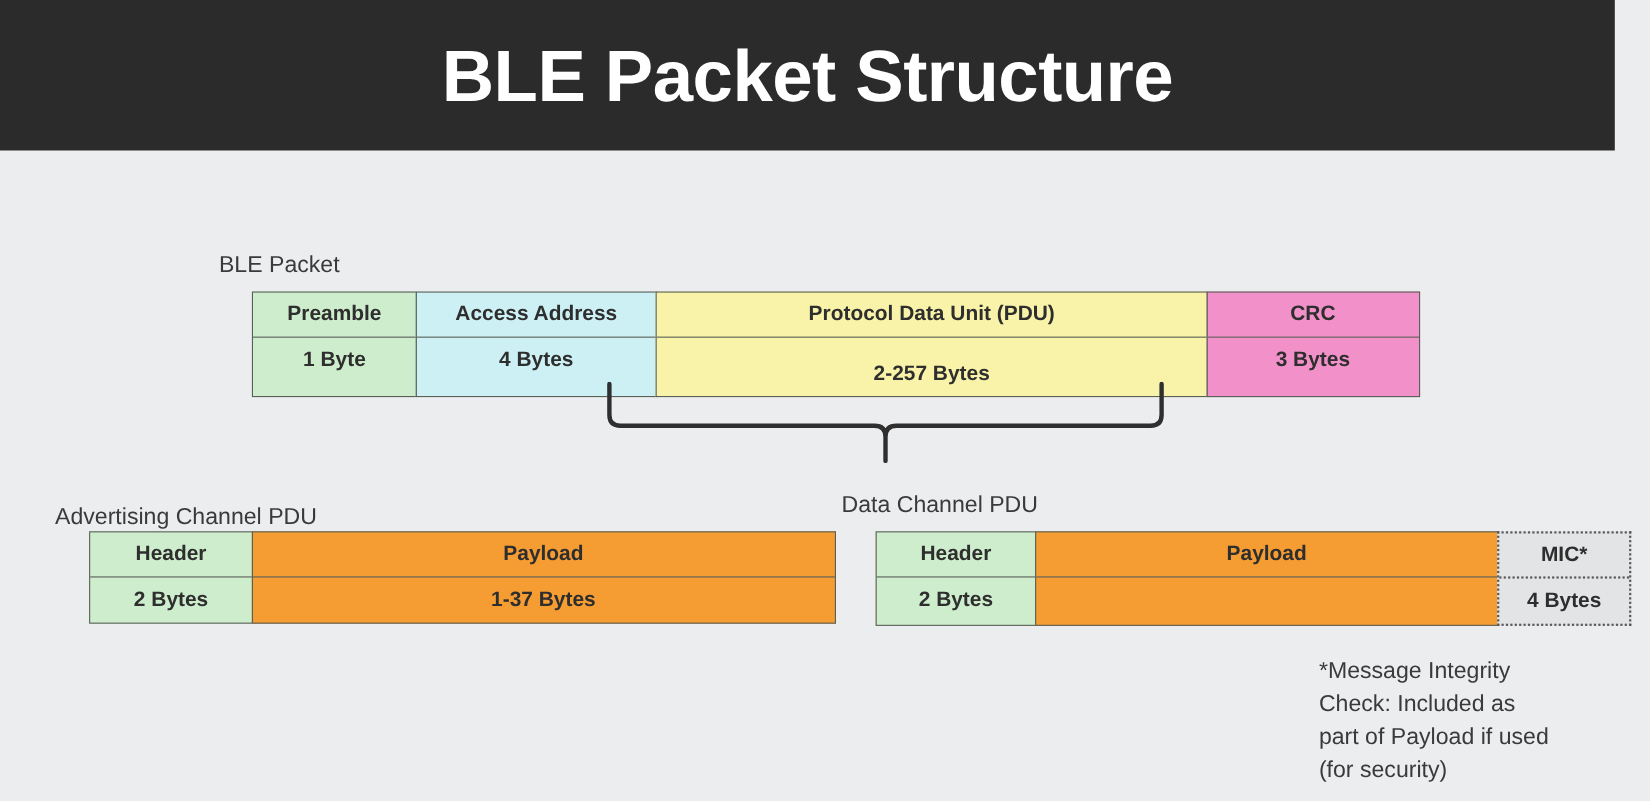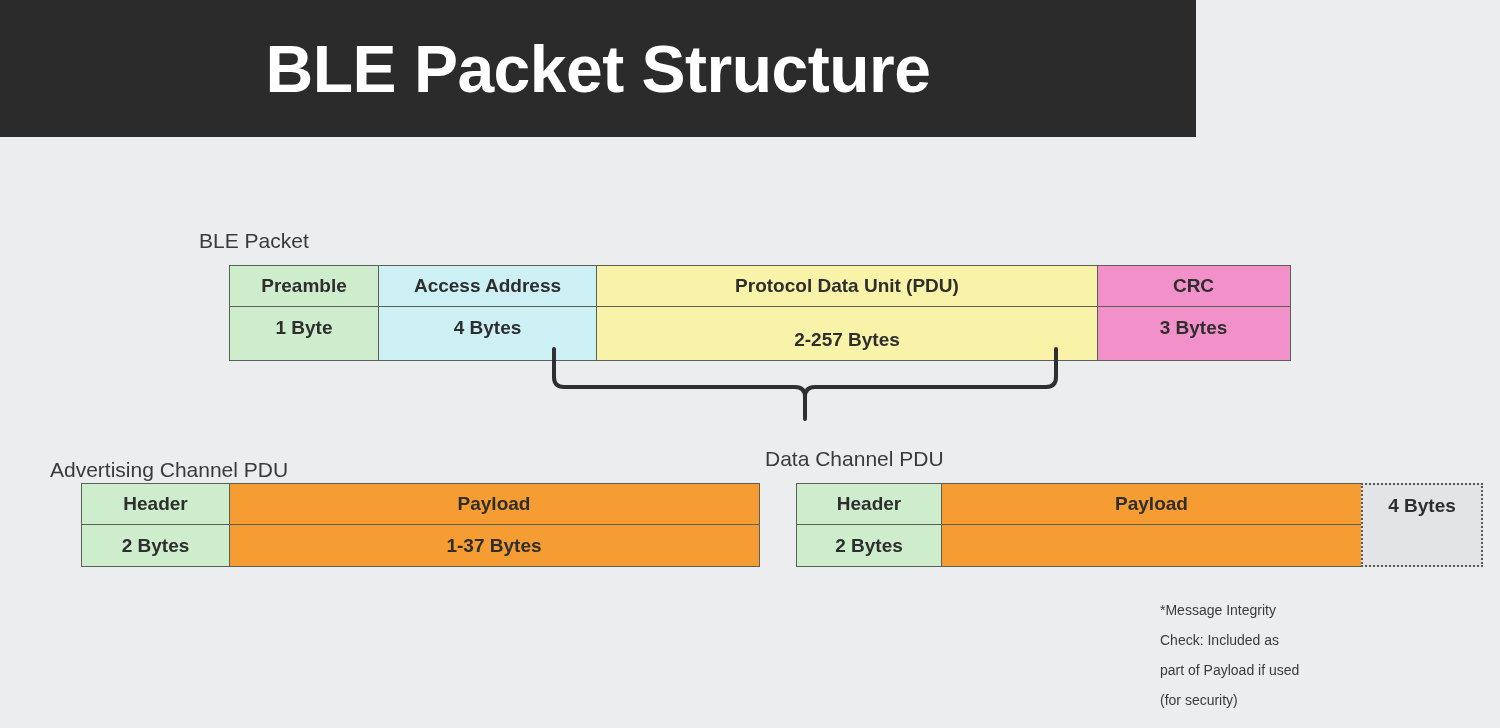--- a/index.html
+++ b/index.html
@@ -12,21 +12,21 @@
     background: #ecedef;
     font-family: "Liberation Sans", sans-serif;
     overflow: hidden;
     position: relative;
   }
 
   
   .title-bar {
     position: absolute;
     left: 0; top: 0;
-    width: 1196px;
+    width: 1468px;
     height: 137px;
     background: #2b2b2b;
     display: flex;
     align-items: center;
     justify-content: center;
   }
   .title-bar .title-text {
     color: #ffffff;
     font-size: 66px;
     font-weight: bold;
@@ -95,25 +95,26 @@
   .cell.dotted .name { border-bottom: 2px dotted #59595b; }
 
   
   .brace {
     position: absolute;
   }
 
   
   .footnote {
     position: absolute;
-    font-size: 14px;
+    font-size: 21px;
     line-height: 30px;
     color: #3a3a3a;
     font-family: "Liberation Sans", sans-serif;
     white-space: pre-line;
+    margin-left: 39px;
   }
 </style>
 </head>
 <body>
 
 <div class="title-bar">
   <div class="title-text">BLE Packet Structure</div>
 </div>
 
 <div class="canvas">
@@ -161,20 +162,21 @@
 
   <div class="packet" style="left:752px; top:346px;">
     <div class="cell fill-green" style="width:146px;">
       <div class="name">Header</div>
       <div class="size">2 Bytes</div>
     </div>
     <div class="cell fill-orange" style="width:422px;">
       <div class="name">Payload</div>
     </div>
     <div class="cell dotted fill-gray" style="width:122px;">
+      <div class="name">MIC*</div>
       <div class="size">4 Bytes</div>
     </div>
   </div>
 
   <div class="footnote" style="left:1160px; top:458px; width:300px;">*Message Integrity
 Check: Included as
 part of Payload if used
 (for security)</div>
 
 </div>

